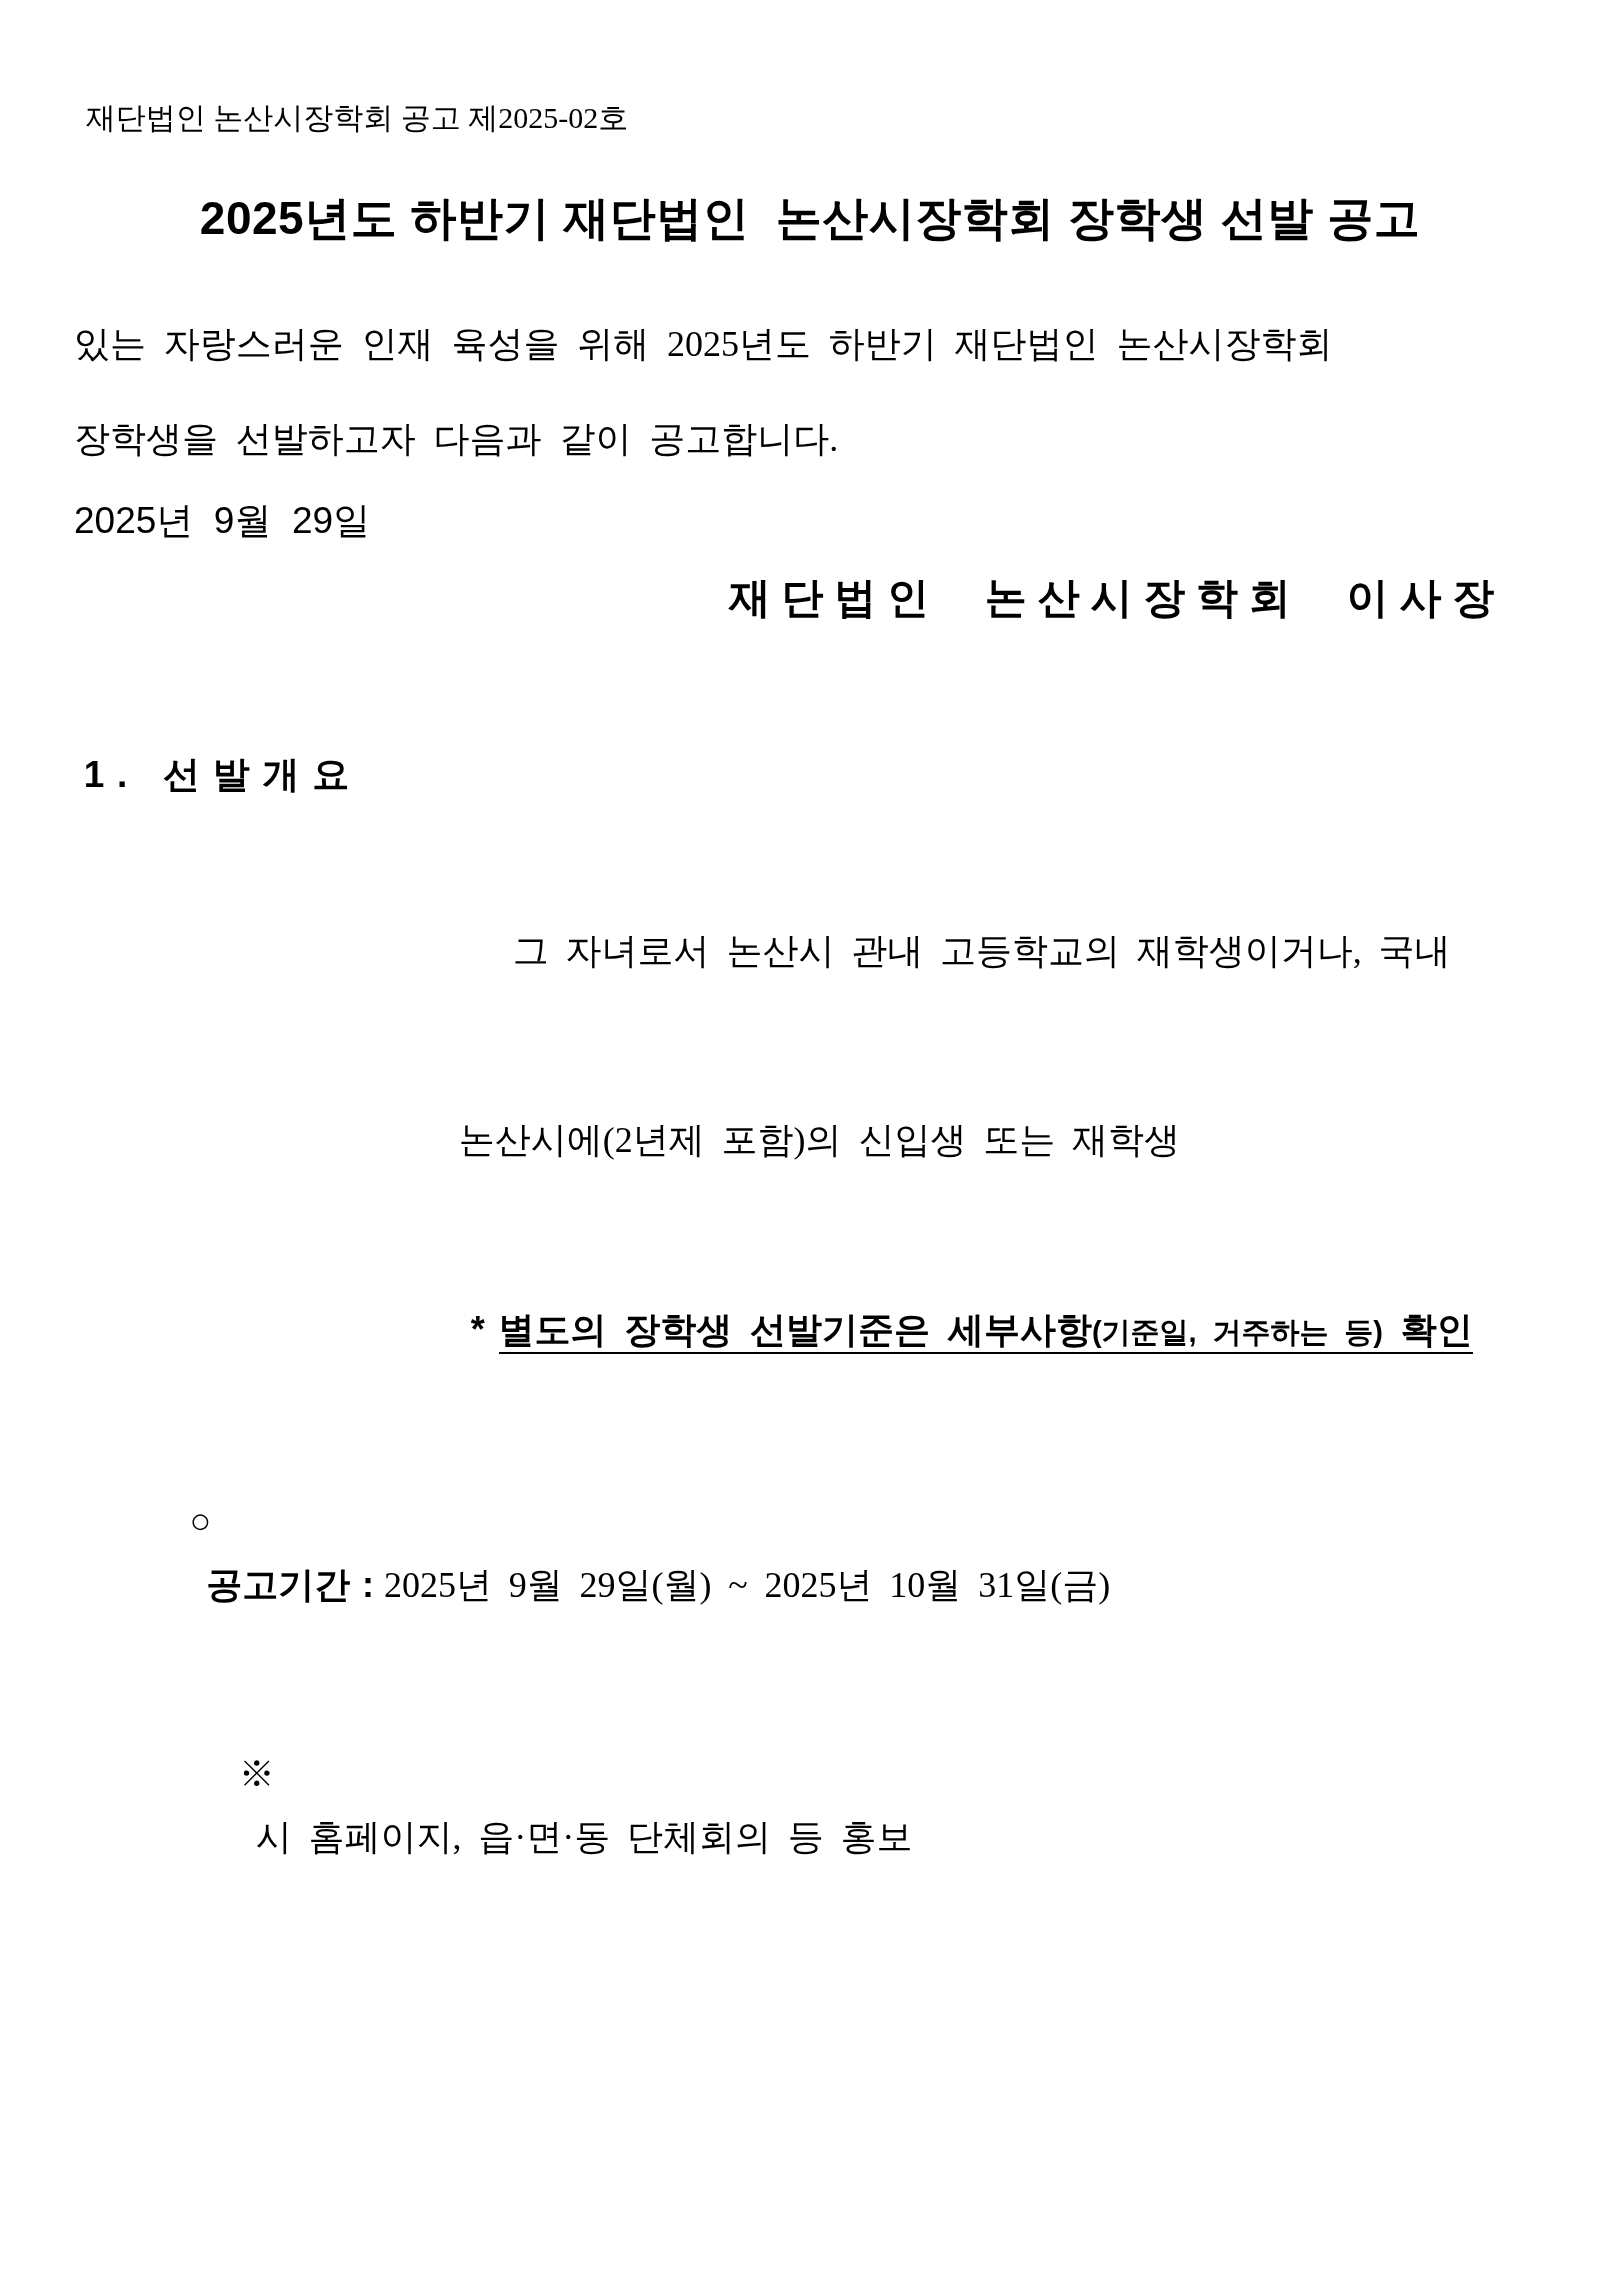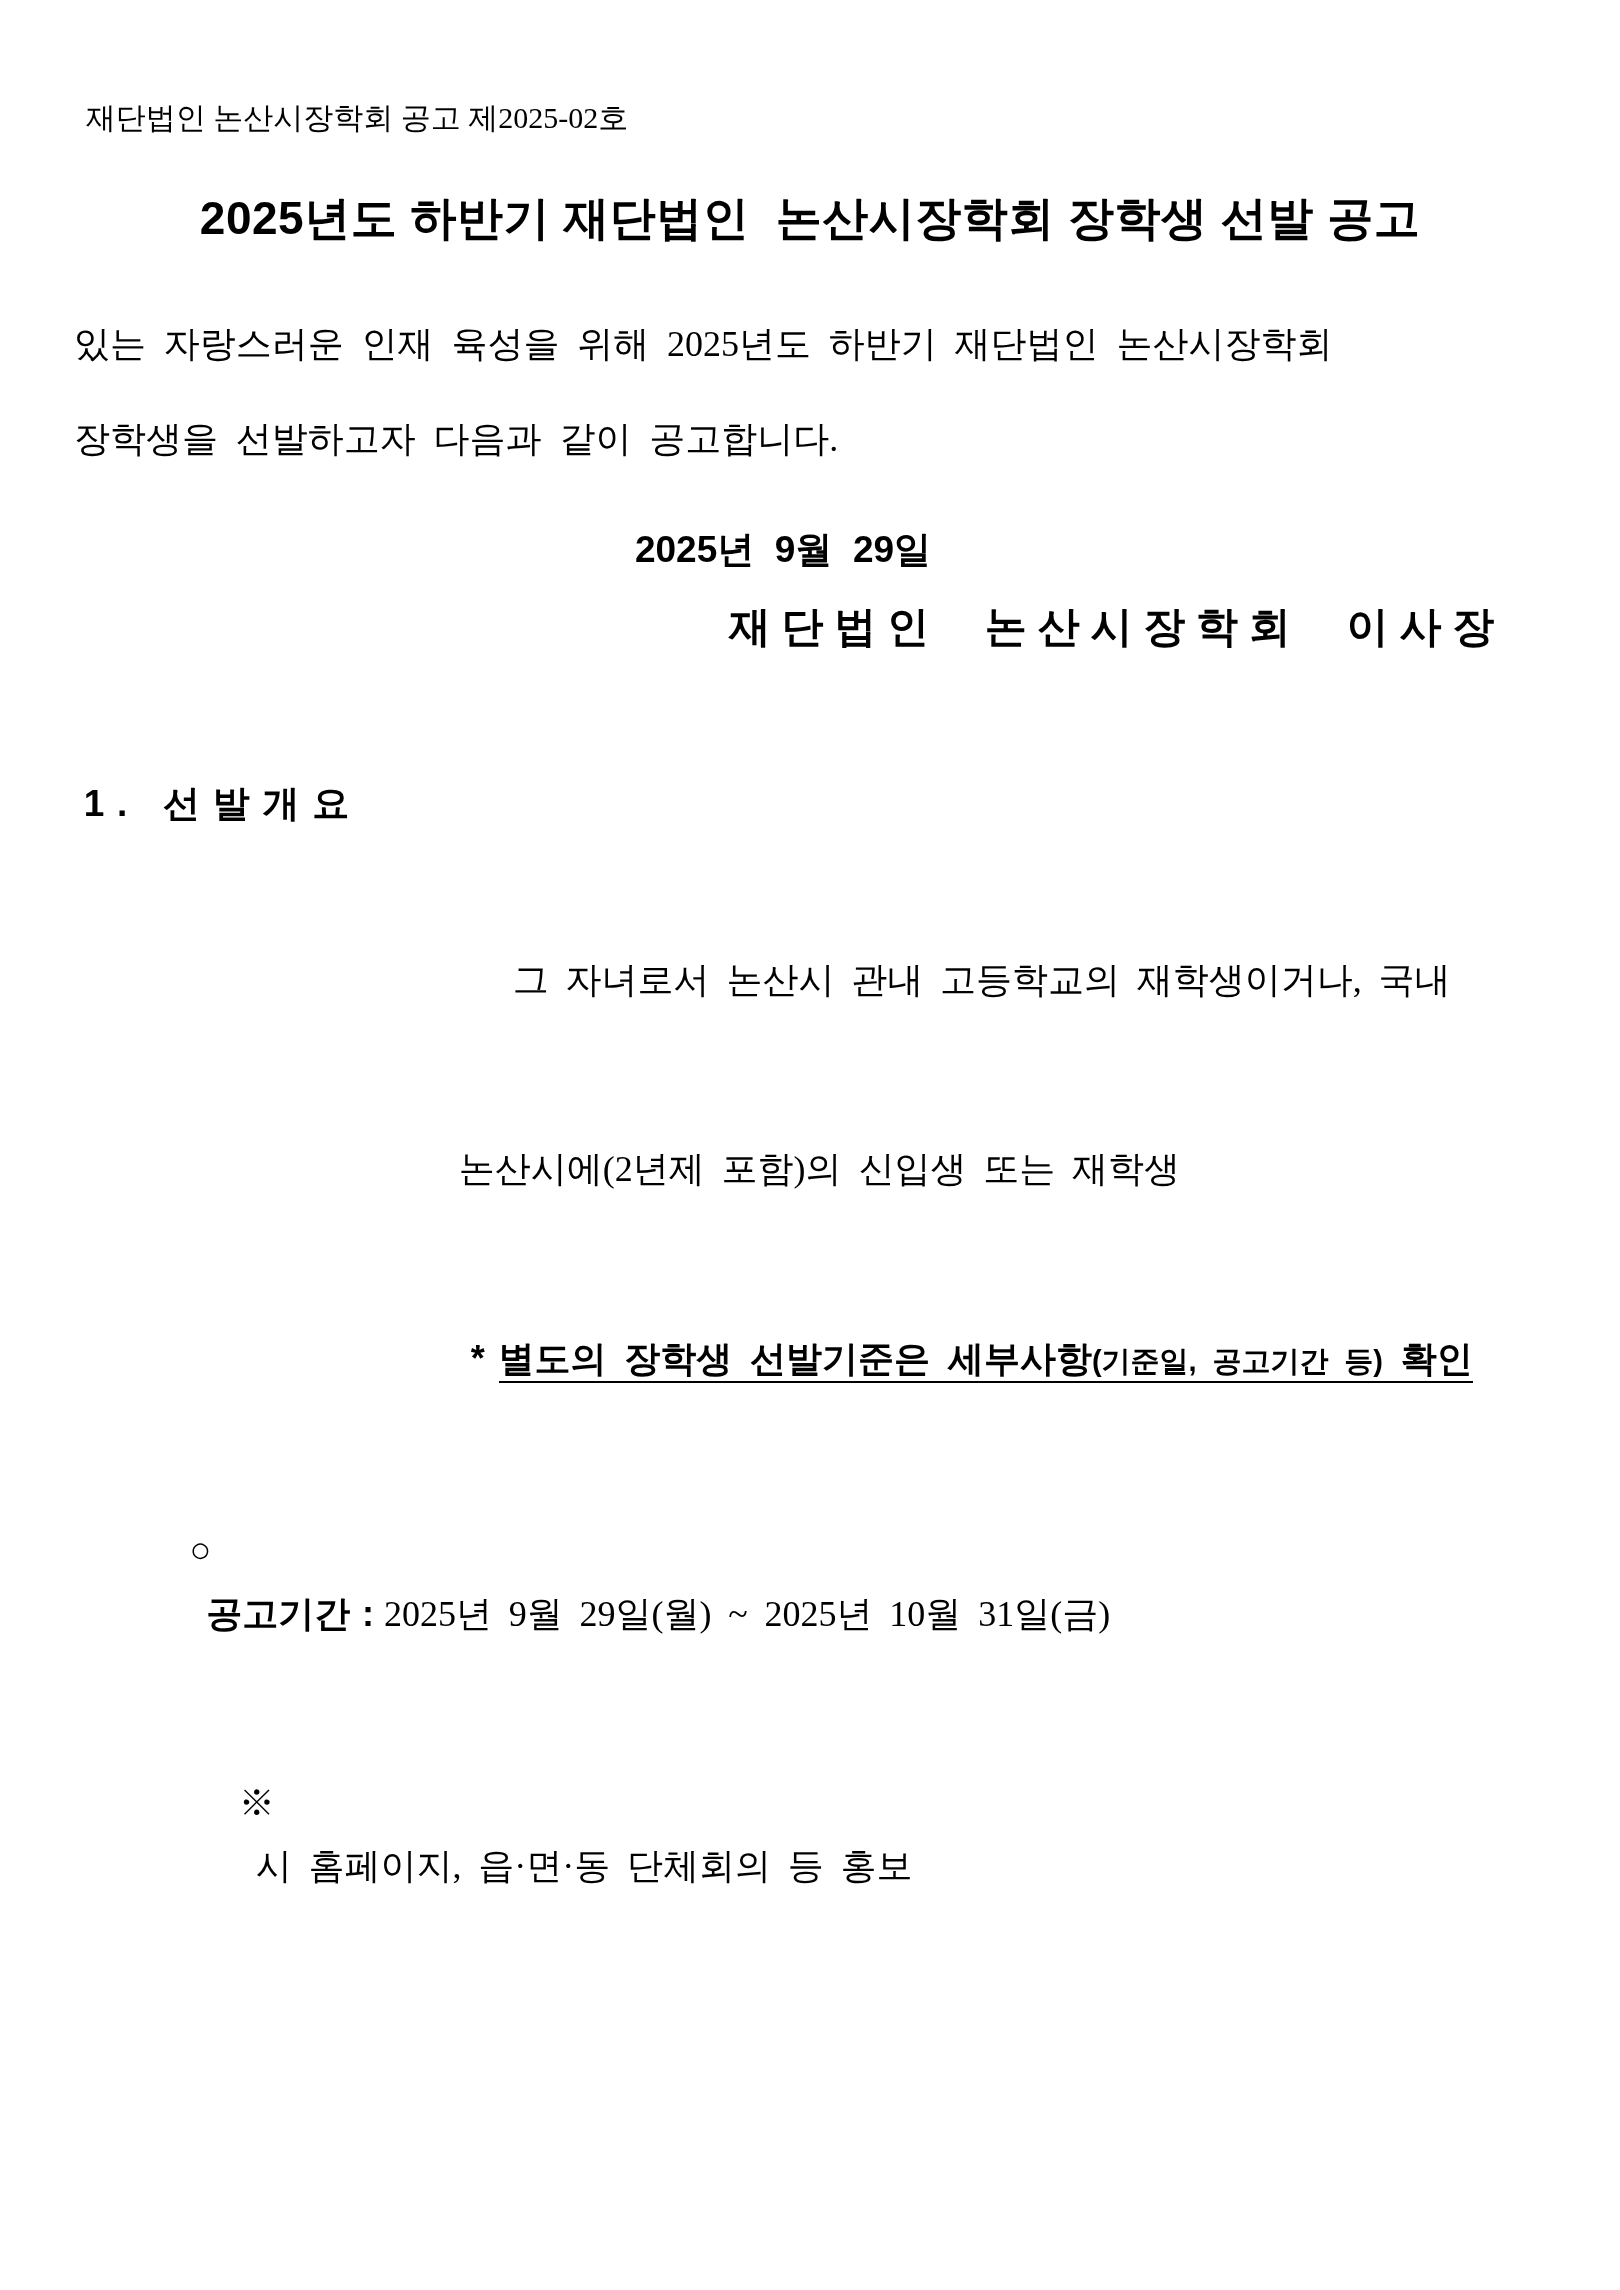--- a/index.html
+++ b/index.html
@@ -41,25 +41,25 @@
   }
   .intro .intro-line {
     line-height: 95px;
     word-spacing: 8.8px;
     white-space: pre;
   }
   .intro .intro-line.first {
     text-indent: 23.5px;
   }
   .date-line {
-    margin-top: 37px;
-    text-align: center;
+    margin-top: 8px;
+    text-align: left;
     padding-right: 54px;
     font-size: 37px;
-    font-weight: bold;
+    font-weight: normal;
     font-family: "Liberation Sans", "DejaVu Sans", sans-serif;
     white-space: pre;
     line-height: 51px;
   }
   .issuer-line {
     margin-top: 21.6px;
     text-align: right;
     padding-right: 41px;
     font-size: 42px;
     font-weight: bold;
@@ -131,21 +131,21 @@
 
   <div class="list">
 
     <div class="row pl-cont2">
       <span>그 자녀로서 논산시 관내 고등학교의 재학생이거나, 국내</span>
     </div>
     <div class="row pl-cont3">
       <span>논산시에(2년제 포함)의 신입생 또는 재학생</span>
     </div>
     <div class="row pl-note note-line">
-      <span class="note-star">*</span><span class="note-underline"><span>별도의 장학생 선발기준은 세부사항</span><span class="note-paren">(기준일, 공고기간 등)</span><span> 확인</span></span>
+      <span class="note-star">*</span><span class="note-underline"><span>별도의 장학생 선발기준은 세부사항</span><span class="note-paren">(기준일, 거주하는 등)</span><span> 확인</span></span>
     </div>
 
     <div class="row pl-bullet">
       <span class="marker circle-marker">○</span>
       <span> </span><span class="label-bold">공고기간</span><span class="colon label-bold">:</span><span>2025년 9월 29일(월) ~ 2025년 10월 31일(금)</span>
     </div>
     <div class="row pl-refnote">
       <span>※</span>
       <span> </span><span>시 홈페이지, 읍·면·동 단체회의 등 홍보</span>
     </div>

